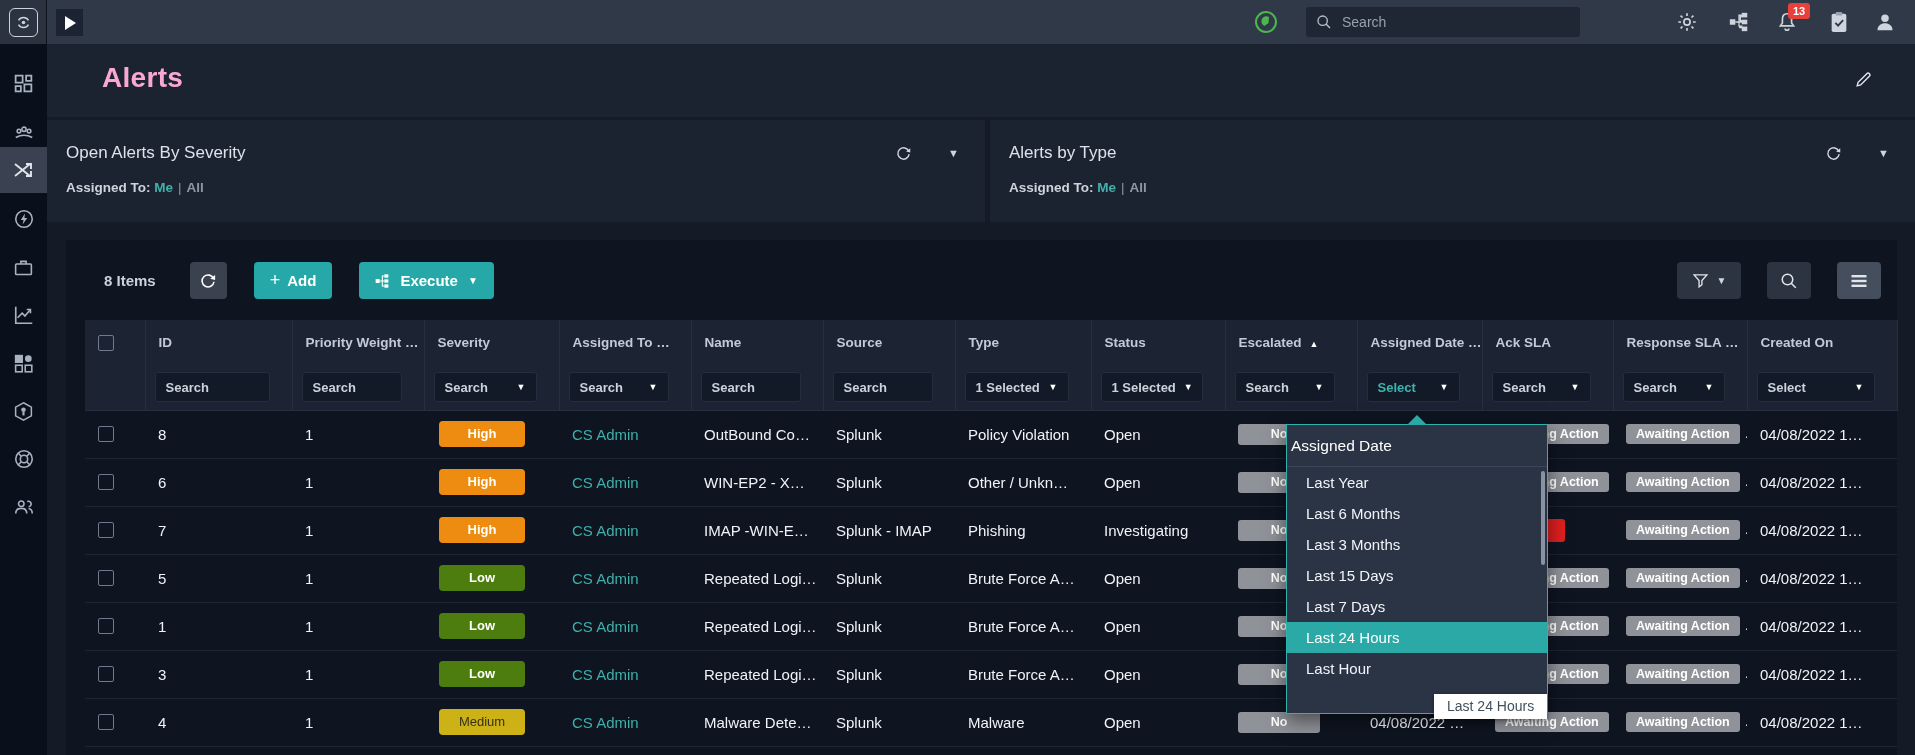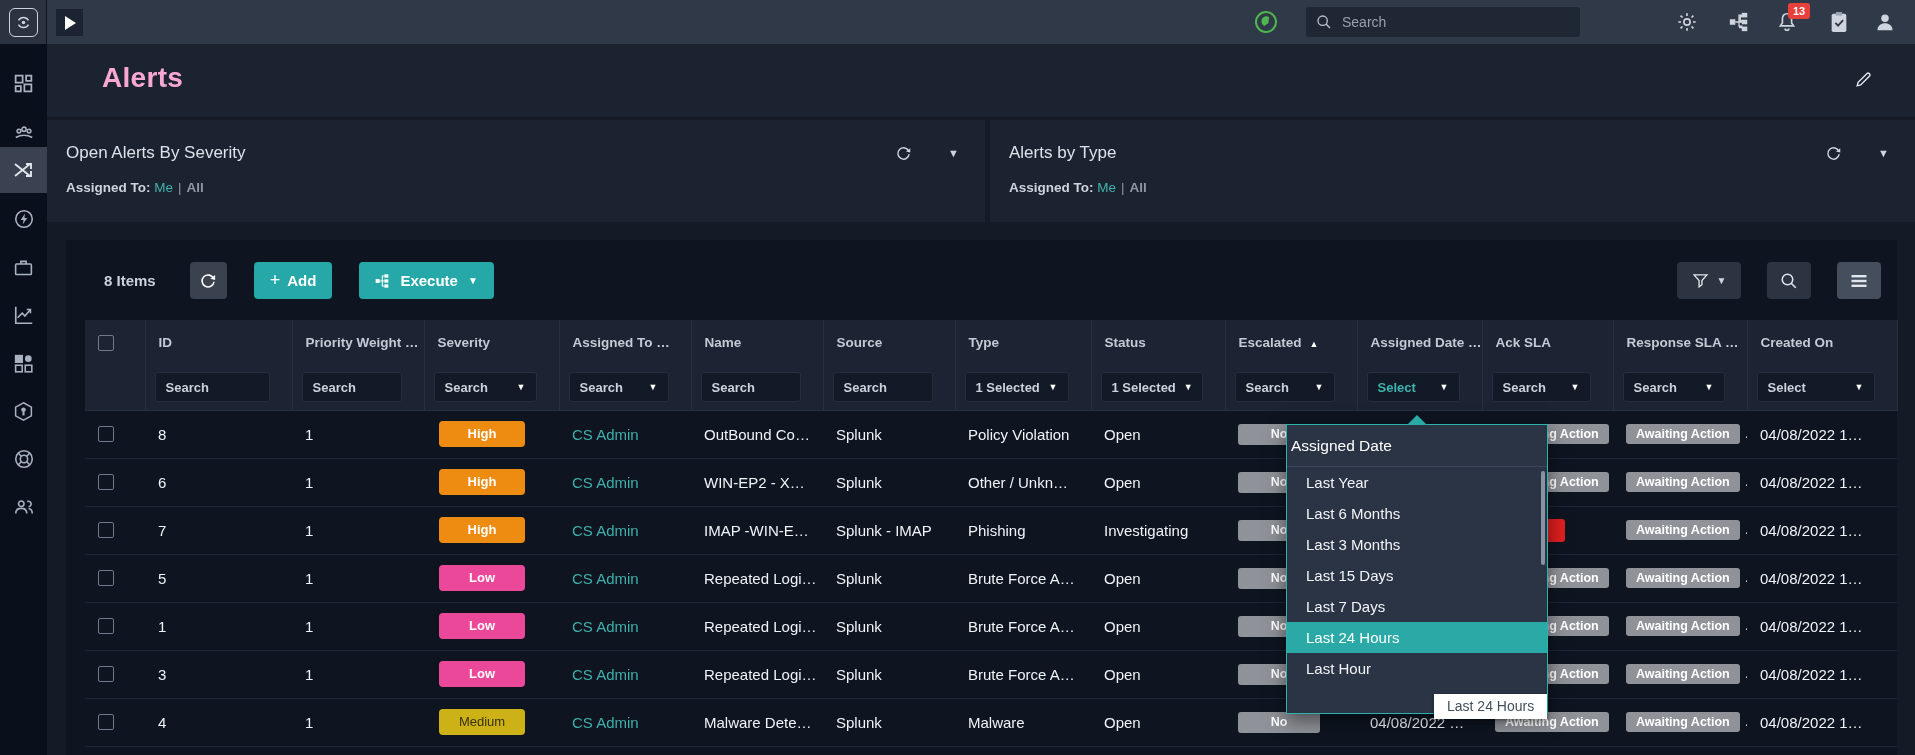--- a/index.html
+++ b/index.html
@@ -37,21 +37,21 @@
 
   
   .panel { position:absolute; top:120px; height:102px; background:#1b2330; padding:23px 0 0 19px; }
   .panel.left { left:47px; width:938px; }
   .panel.right { left:990px; width:925px; }
   .panel-head { display:flex; align-items:center; }
   .panel-title { flex:1; font-size:17px; color:#dde2ea; }
   .panel-refresh { margin-right:36px; cursor:pointer; }
   .panel-caret { margin-right:26px; color:#cfd5de; font-size:11px; cursor:pointer; }
   .assigned-row { margin-top:17px; font-size:13.5px; color:#ced4dd; font-weight:bold; }
-  .assigned-row .me { color:#44b1ab; font-weight:normal; cursor:pointer; }
+  .assigned-row .me { color:#44b1ab; font-weight:bold; cursor:pointer; }
   .assigned-row .sep { color:#8f97a5; margin:0 5px; font-weight:normal; }
   .assigned-row .all { color:#8f97a5; font-weight:bold; cursor:pointer; }
 
   
   .card { position:absolute; left:66px; top:240px; width:1831px; height:515px; background:#0e1521; }
   .toolbar { position:absolute; left:38px; right:16px; top:22px; height:37px; display:flex; align-items:center;gap:18px; }
   .items-count { font-size:15px; font-weight:bold; color:#ccd2db; margin-right:16px; }
   .btn { height:37px; border:none; border-radius:4px; cursor:pointer; display:flex; align-items:center;
          justify-content:center; font-family:inherit; }
   .btn-dark { width:37px; background:#3a4250; margin-right:9px; }
@@ -79,21 +79,21 @@
   .filter-box .fb-caret { font-size:9px; color:#fff; margin-left:8px; }
   .filter-box.active .fb-label { color:#3db3ad; }
   table.grid td { height:48px; border-bottom:1px solid #1d2634; font-size:15px; color:#f0f3f7;
         padding-left:13px; white-space:nowrap; overflow:hidden; vertical-align:middle; }
   td.cb-cell, th.cb-cell { padding-left:14px; }
   .checkbox { width:16px; height:16px; border:1px solid #6f7a8d; border-radius:2px; background:transparent; cursor:pointer; }
   .teal-link { color:#3fafaa; cursor:pointer; }
   .sev { display:inline-block; width:86px; height:26px; line-height:26px; margin-left:2px; text-align:center;
          border-radius:4px; font-size:13px; font-weight:bold; color:#fff; }
   .sev.high { background:#ee8b11; }
-  .sev.low { background:#ec4899; }
+  .sev.low { background:#4d7c0f; }
   .sev.medium { background:#ccb117; color:#3a3310; font-weight:normal; }
   .no-badge { display:inline-block; width:82px; height:21px; line-height:21px; background:#8f9298; color:#fff;
          border-radius:3px; font-size:12.5px; font-weight:bold; text-align:center; }
   .sla-badge { display:inline-block; padding:3px 10px; background:#8f9298; color:#fff; border-radius:3px;
          font-size:12.5px; font-weight:bold; }
   .sla-red { display:inline-block; width:70px; height:23px; background:#df1f1f; border-radius:3px; vertical-align:middle; }
   .sla-suffix { margin-left:5px; }
 
   
   .dropdown { position:absolute; left:1286px; top:424px; width:262px; height:290px; background:#2b3445;

